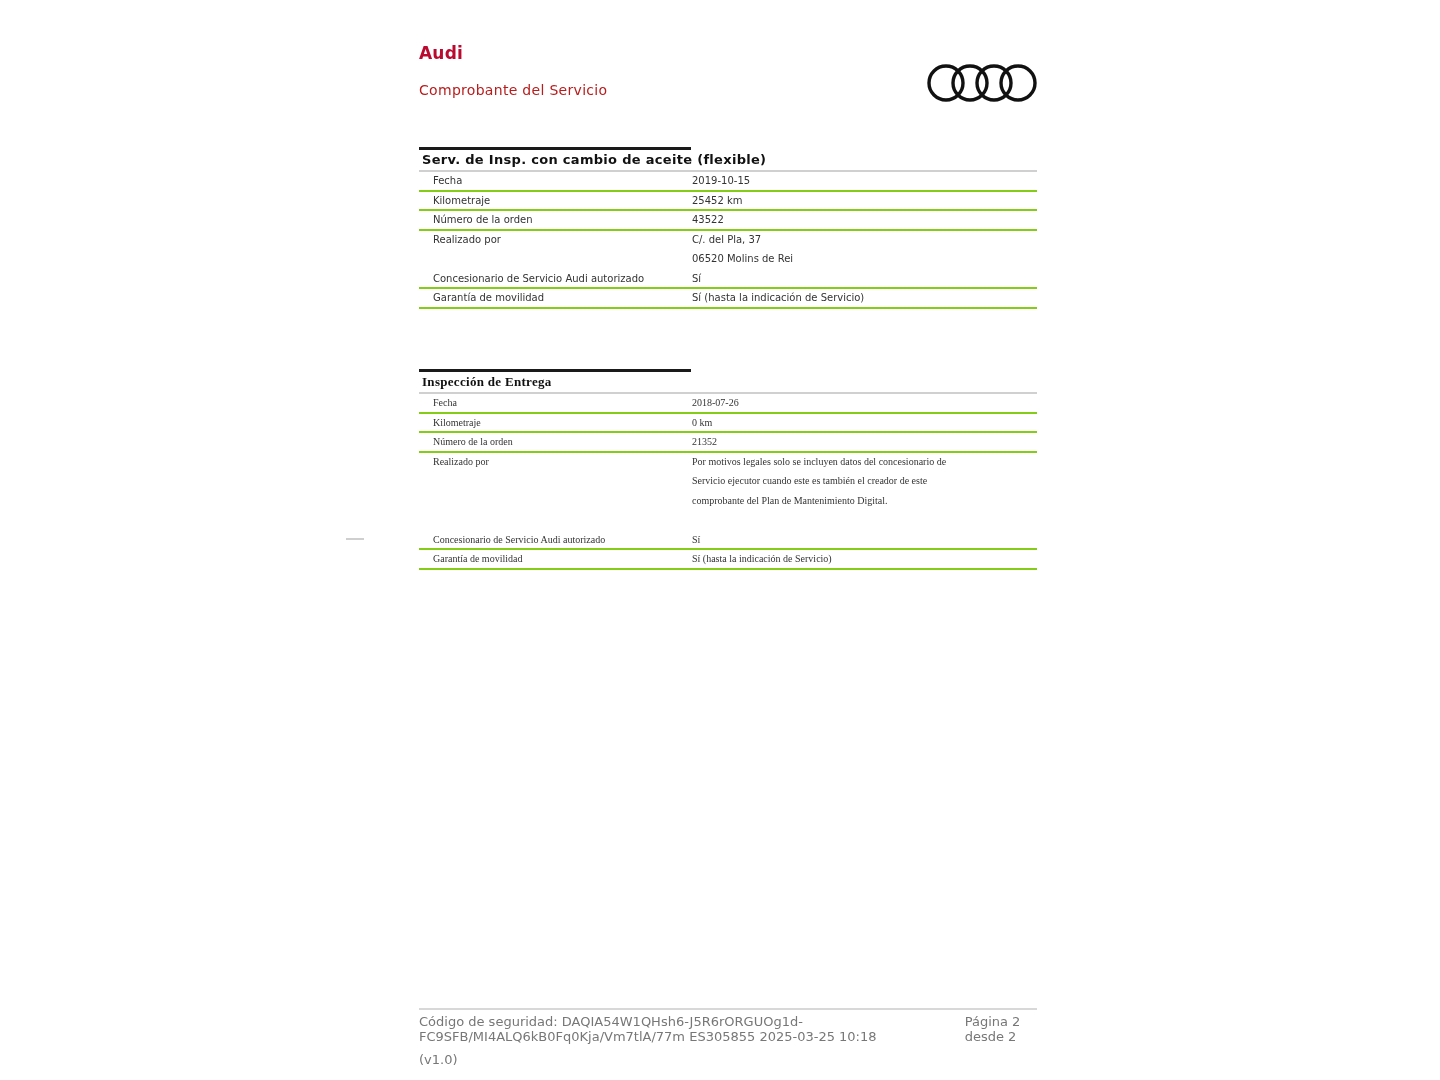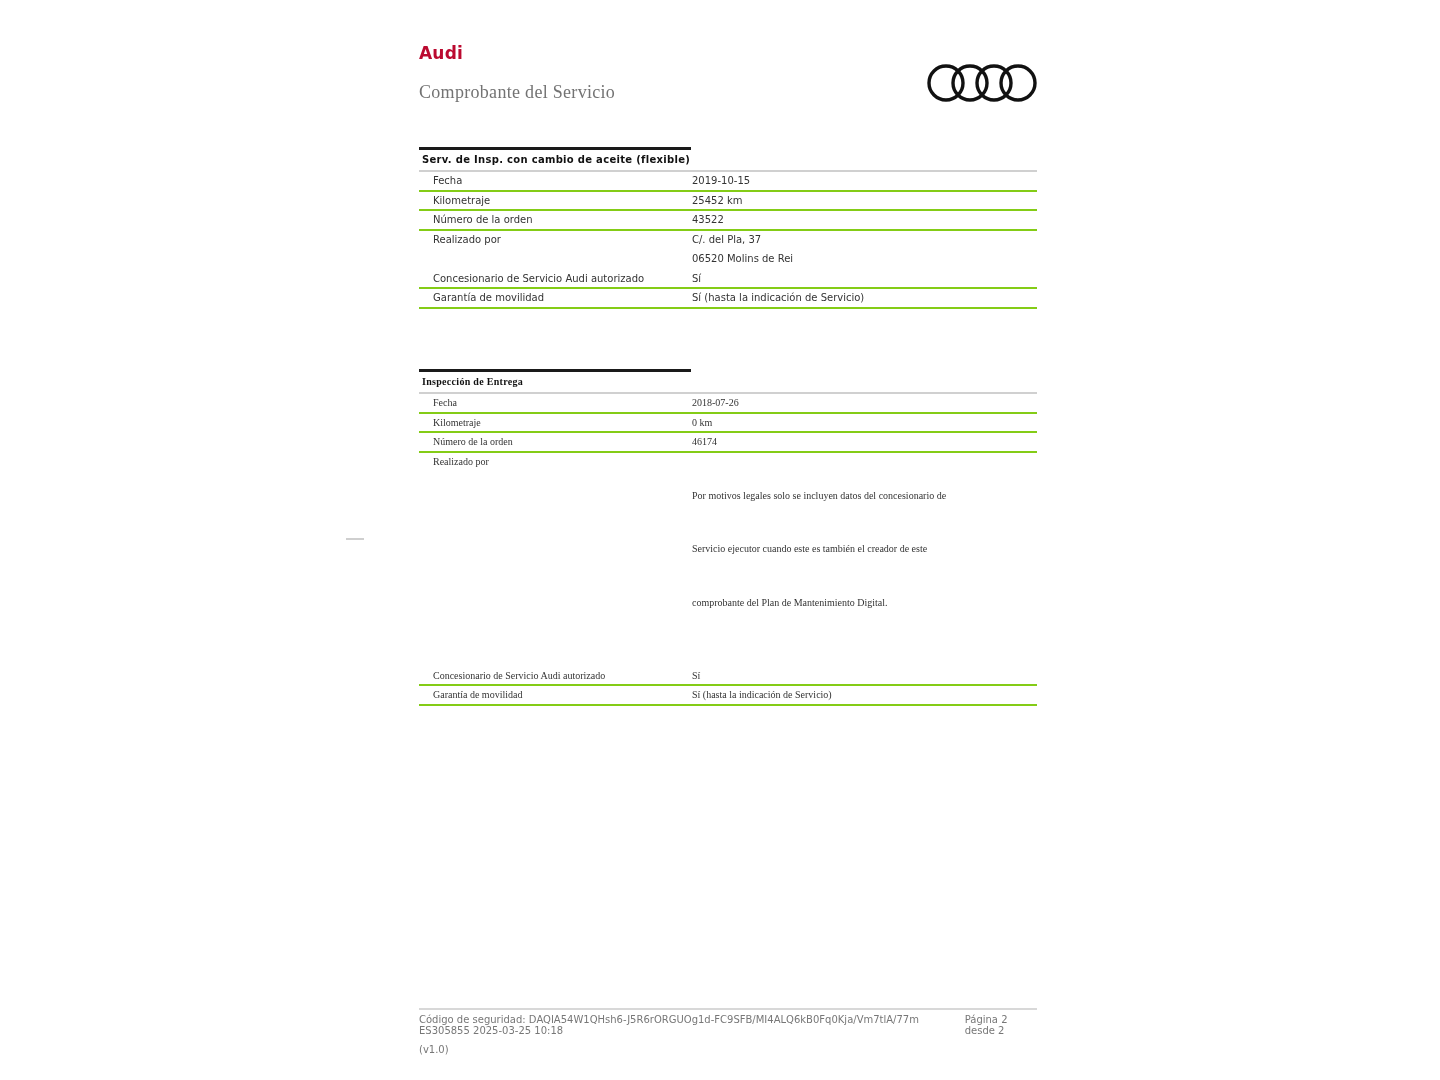--- a/index.html
+++ b/index.html
@@ -28,44 +28,43 @@
       top: 43px;
       font-size: 17px;
       font-weight: bold;
       color: #bb0a30;
       letter-spacing: 0.2px;
     }
     .doc-title {
       position: absolute;
       left: 0;
       top: 82px;
-      font-size: 18px;
-      color: #737373;
+      font-size: 14px;
+      color: #b91c1c;
       letter-spacing: 0.3px;
-      font-family: Liberation Serif, serif;
     }
     .logo {
       position: absolute;
       left: 508px;
       top: 62px;
       width: 112px;
       height: 42px;
     }
     .section {
       position: absolute;
       left: 0;
       width: 618px;
     }
     .section-bar {
       width: 272px;
       height: 3px;
       background: #1a1a1a;
     }
     .section-title {
-      font-size: 10px;
+      font-size: 13px;
       font-weight: bold;
       color: #111;
       padding: 3px 0 0 3px;
       height: 17px;
       line-height: 14px;
       border-bottom: 2px solid #d0d0d0;
       letter-spacing: 0.3px;
     }
     .row {
       display: flex;
@@ -87,37 +86,36 @@
       line-height: 17.5px;
       padding-right: 20px;
     }
     .row .value .line {
       display: block;
       height: 19.5px;
       line-height: 17.5px;
     }
     .row .value.para .line {
       height: 19.5px;
-      margin-top: 34px;
     }
     .side-mark {
       position: absolute;
       left: 346px;
       top: 538px;
       width: 18px;
       height: 2px;
       background: #cfcfcf;
     }
     .footer {
       position: absolute;
       left: 0;
       top: 1008px;
       width: 618px;
       border-top: 2px solid #d8d8d8;
-      font-size: 10px;
+      font-size: 13px;
       color: #777;
     }
     .footer .code-line {
       display: flex;
       justify-content: space-between;
       padding-top: 4px;
     }
     .footer .version {
       padding-top: 8px;
     }
@@ -177,21 +175,21 @@
     <div class="row">
       <div class="label">Fecha</div>
       <div class="value">2018-07-26</div>
     </div>
     <div class="row">
       <div class="label">Kilometraje</div>
       <div class="value">0 km</div>
     </div>
     <div class="row">
       <div class="label">Número de la orden</div>
-      <div class="value">46174</div>
+      <div class="value">21352</div>
     </div>
     <div class="row no-border">
       <div class="label">Realizado por</div>
       <div class="value para">
         <span class="line">Por motivos legales solo se incluyen datos del concesionario de</span>
         <span class="line">Servicio ejecutor cuando este es también el creador de este</span>
         <span class="line">comprobante del Plan de Mantenimiento Digital.</span>
         <span class="line"></span>
       </div>
     </div>

